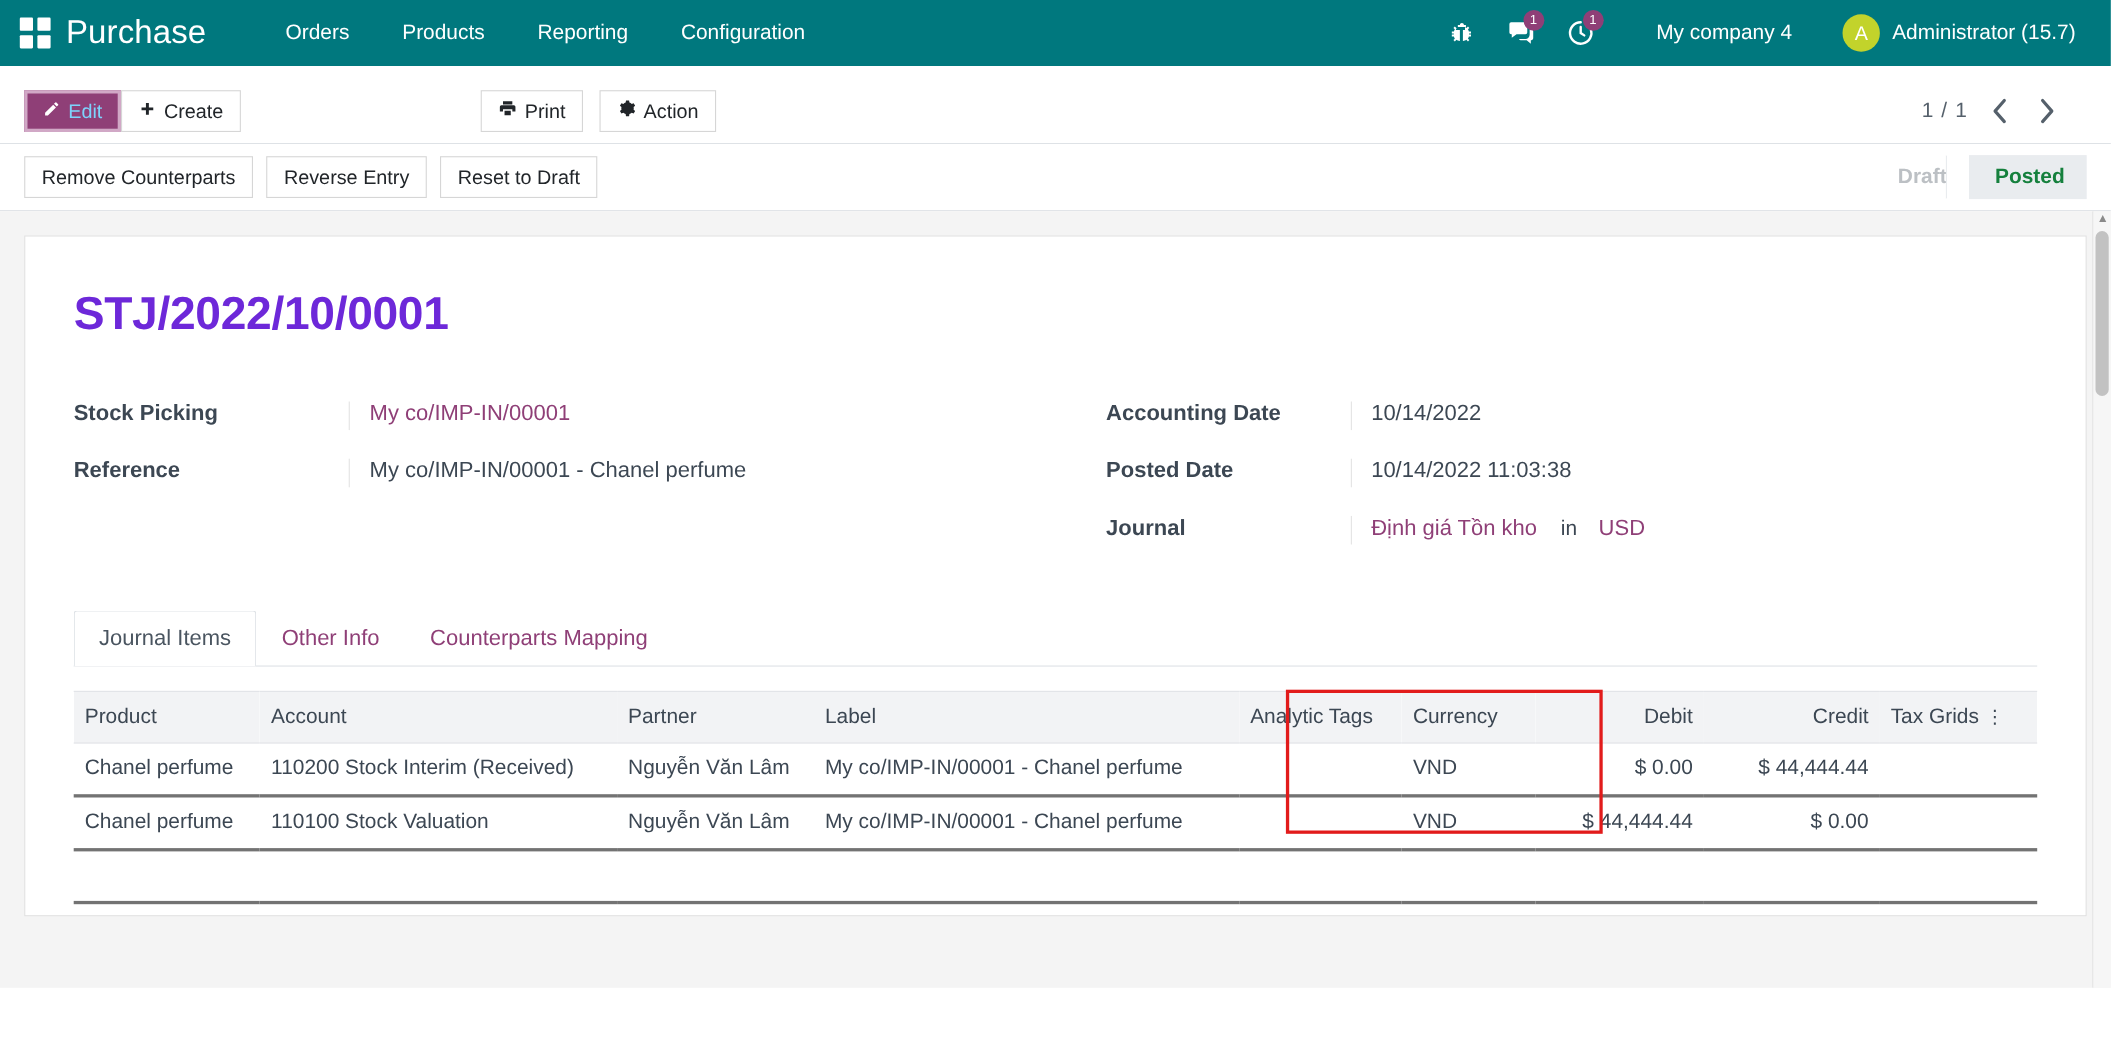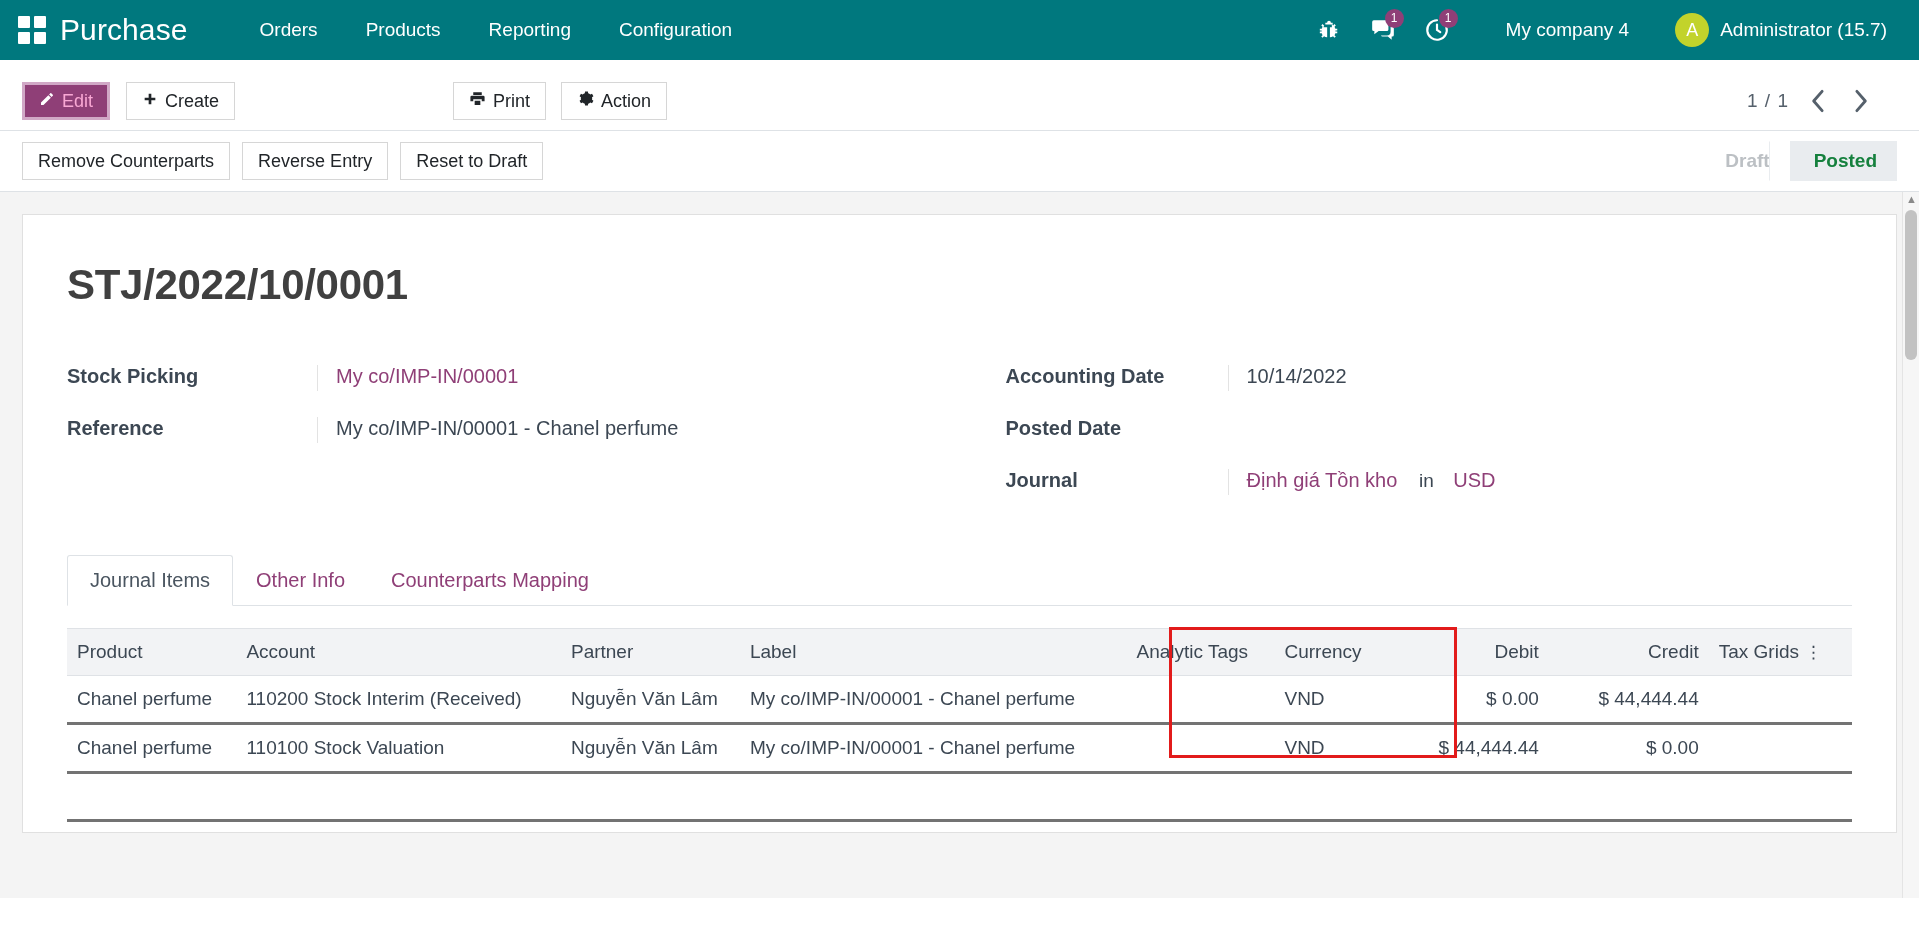--- a/index.html
+++ b/index.html
@@ -135,26 +135,26 @@
     color: #212529;
     cursor: pointer;
     line-height: 22px;
     white-space: nowrap;
     display: inline-flex;
     align-items: center;
     gap: 7px;
   }
   .btn-primary {
     background: #8f3f77;
-    color: #f9a8d4;
+    color: #7dd3fc;
     border: 3px solid #d1a8c6;
     padding: 5px 14px;
   }
   .btn-group-left { display: flex; gap: 0px; align-items: center; }
-  .btn-group-left .btn + .btn { margin-left: 16px; }
+  .btn-group-left .btn + .btn { margin-left: 0; }
   .cp-mid { display: flex; margin-left: 218px; }
   .cp-mid .btn + .btn { margin-left: 15px; }
 
   .pager {
     margin-left: auto;
     display: flex;
     align-items: center;
     gap: 0px;
     color: #55606b;
     font-size: 19px;
@@ -234,21 +234,21 @@
   .sheet {
     background: #ffffff;
     border: 1px solid #e0e0e0;
     margin: 0 22px;
     padding: 46px 44px 10px 44px;
     min-height: 600px;
   }
   .doc-title {
     font-size: 42px;
     font-weight: bold;
-    color: #404040;
+    color: #6d28d9;
     margin: 0 0 56px 0;
     letter-spacing: -.3px;
   }
   .fields-grid {
     display: flex;
     gap: 0px;
   }
   .field-col { width: 50%; padding-right: 28px; }
   .field-col.right { padding-left: 46px; }
   .field-row {
@@ -510,20 +510,21 @@
         </div>
       </div>
 
       <div class="field-col right">
         <div class="field-row">
           <div class="field-label">Accounting Date</div>
           <div class="field-value">10/14/2022</div>
         </div>
         <div class="field-row">
           <div class="field-label">Posted Date</div>
+          <div class="field-value">10/14/2022 11:03:38</div>
         </div>
         <div class="field-row">
           <div class="field-label">Journal</div>
           <div class="field-value">
             <span class="field-link">Định giá Tồn kho</span>
             <span class="inline-sep">in</span>
             <span class="field-link">USD</span>
           </div>
         </div>
       </div>

